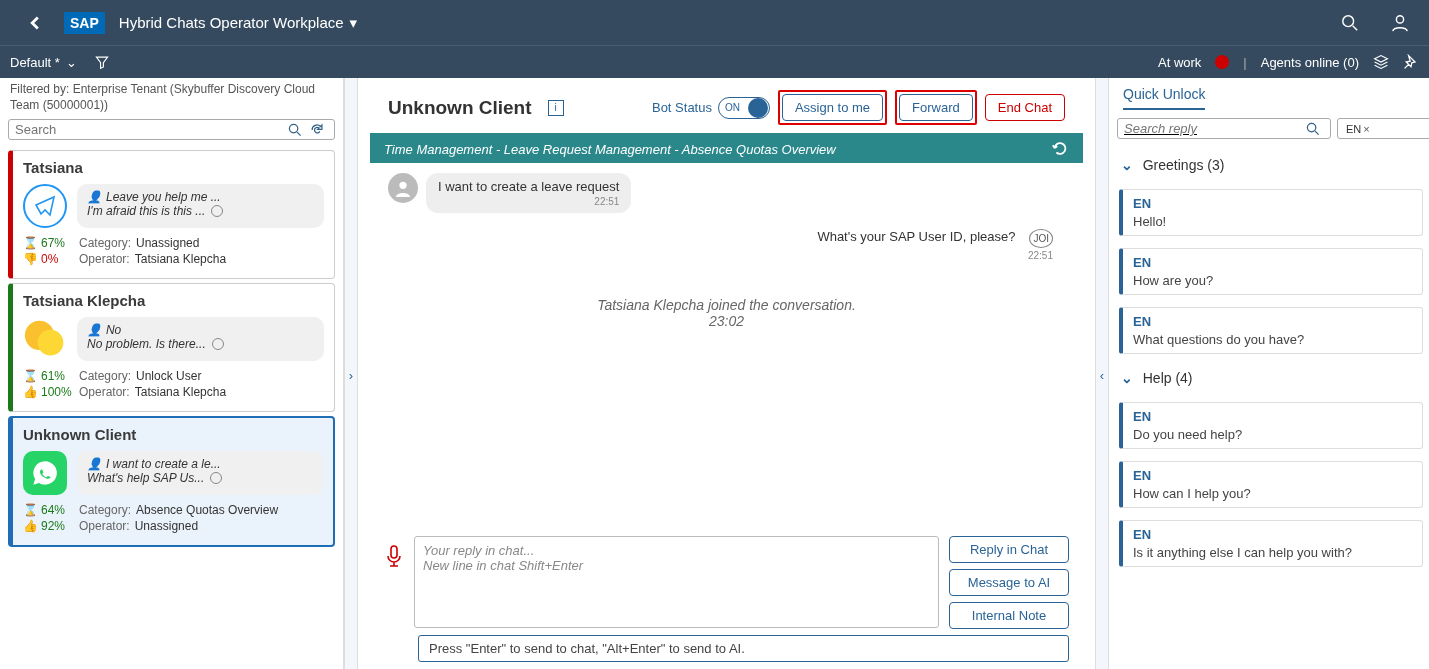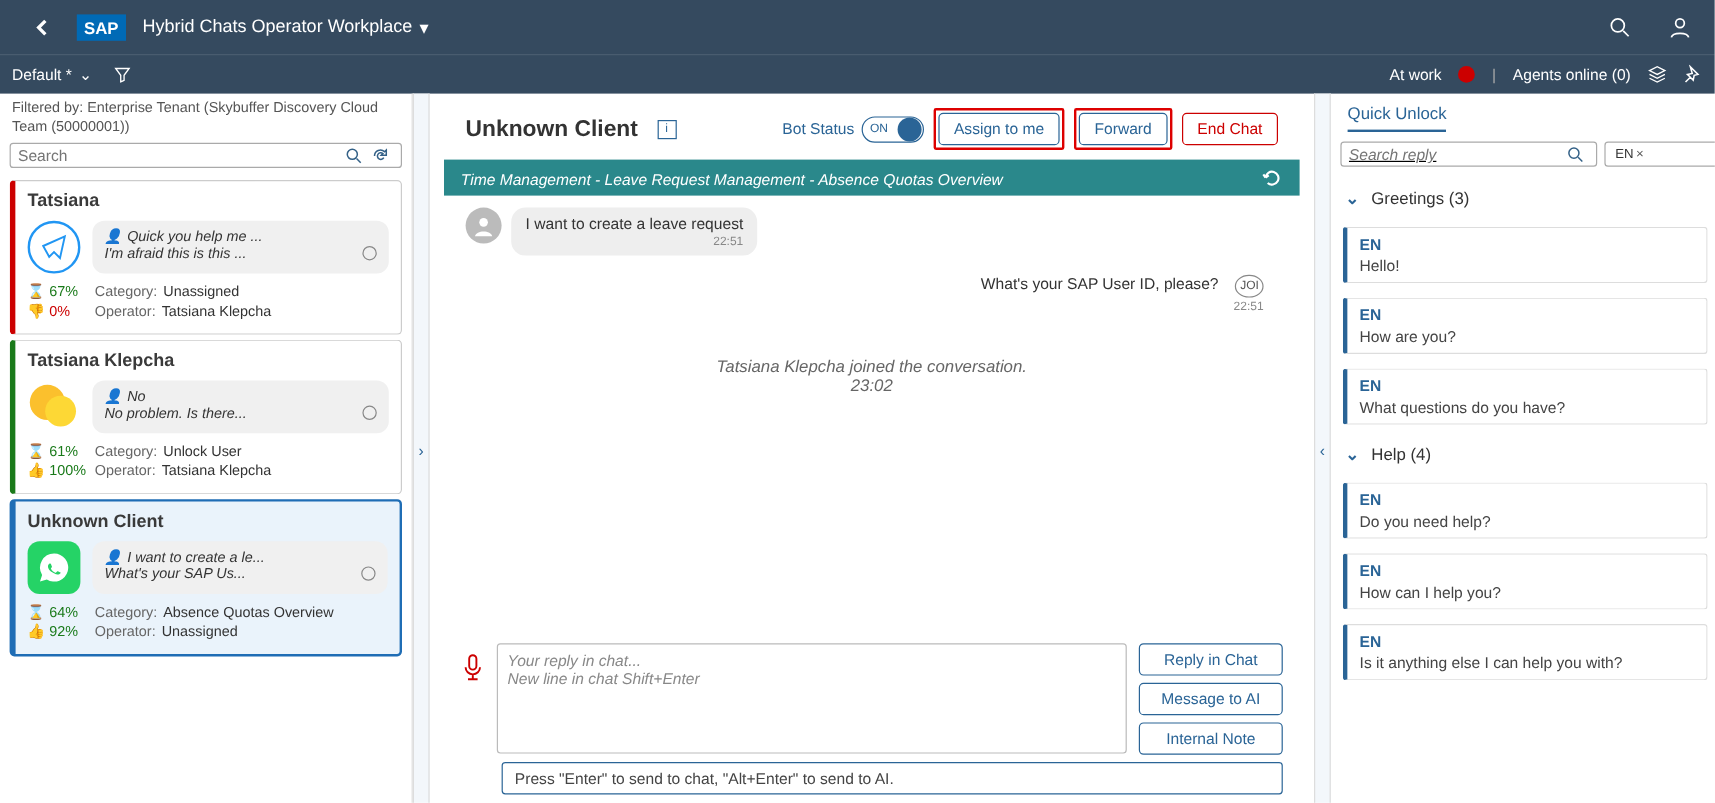--- a/index.html
+++ b/index.html
@@ -26,21 +26,21 @@
 .chat-card.green{border-left-color:#1a7a1a}
 .chat-card.selected{border:2px solid #1f6db5;border-left-width:5px;background:#eaf3fb}
 .chat-name{font-weight:bold;font-size:15px;color:#3a3a3a;margin-bottom:8px}
 .chat-body{display:flex;gap:10px}
 .chat-avatar{width:44px;height:44px;border-radius:50%;display:flex;align-items:center;justify-content:center}
 .chat-avatar.tg{border:2px solid #2196f3;color:#2196f3}
 .chat-avatar.yellow svg{fill:#fbc02d}
 .chat-avatar.wa{background:#25d366;border-radius:10px}
 .bubble-snippet{flex:1;background:#f0f0f0;border-radius:10px;padding:6px 10px;font-size:12px;font-style:italic;position:relative}
 .bubble-snippet .person-ic{margin-right:4px;color:#666}
-.bubble-snippet .resp{display:flex;align-items:center;justify-content:space-between;gap:6px}
+.bubble-snippet .resp{display:flex;align-items:center;justify-content:flex-start;gap:6px}
 .bubble-snippet .circle{width:12px;height:12px;border:1px solid #888;border-radius:50%;display:inline-block}
 .chat-meta{display:flex;margin-top:8px;font-size:12px}
 .metrics{width:56px}
 .metrics div{display:flex;align-items:center;gap:3px;margin-bottom:2px}
 .cat-op{flex:1}
 .cat-op div{margin-bottom:2px}
 .cat-op .lbl{color:#666;margin-right:5px}
 .center-col{flex:1;display:flex;flex-direction:column;position:relative;padding:0 12px}
 .chat-header{display:flex;align-items:center;padding:12px 18px 8px;gap:10px}
 .chat-header h2{font-size:19px;font-weight:bold;color:#333;margin-right:6px}
@@ -169,21 +169,21 @@
 
       <div class="chat-card red">
         <div class="chat-name">Tatsiana</div>
         <div class="chat-body">
           <div class="chat-avatar tg">
             <svg width="24" height="24" viewBox="0 0 24 24" stroke="#2196f3" fill="none" stroke-width="1.6">
                 <path d="M3 11l18-8-4 18-5-5-4 4z"></path>
               </svg>
           </div>
           <div class="bubble-snippet">
-            <div><span class="person-ic">👤</span><span>Quick you help me ...</span></div>
+            <div><span class="person-ic">👤</span><span>Leave you help me ...</span></div>
             <div class="resp">
                 <span>I'm afraid this is this ...</span>
                 <span class="circle"></span>
               </div>
           </div>
         </div>
         <div class="chat-meta">
           <div class="metrics">
             <div style="color:#1a7a1a">
                 <span>⌛</span>
@@ -240,21 +240,21 @@
         <div class="chat-name">Unknown Client</div>
         <div class="chat-body">
           <div class="chat-avatar wa">
             <svg width="28" height="28" viewBox="0 0 24 24" fill="#fff">
                 <path d="M12 2a10 10 0 0 0-8.5 15.2L2 22l4.9-1.5A10 10 0 1 0 12 2zm5 13.5c-.3.8-1.6 1.5-2.3 1.5-.6 0-1.3 0-4-1.6s-3-3.8-3-4.4c0-.6.5-1.8 1.2-2 .3 0 .7 0 .9.5l.7 1.7c.1.2 0 .4-.1.6l-.5.6c-.1.2-.2.3 0 .6.7 1.2 1.7 2 3 2.6.3.1.5.1.6-.1l.7-.8c.2-.2.4-.2.6-.1l1.8.9c.3.1.4.4.4.7z"></path>
               </svg>
           </div>
           <div class="bubble-snippet">
             <div><span class="person-ic">👤</span><span>I want to create a le...</span></div>
             <div class="resp">
-                <span>What's your SAP Us...</span>
+                <span>What's help SAP Us...</span>
                 <span class="circle"></span>
               </div>
           </div>
         </div>
         <div class="chat-meta">
           <div class="metrics">
             <div style="color:#1a7a1a">
                 <span>⌛</span>
                 <span>64%</span>
               </div>

